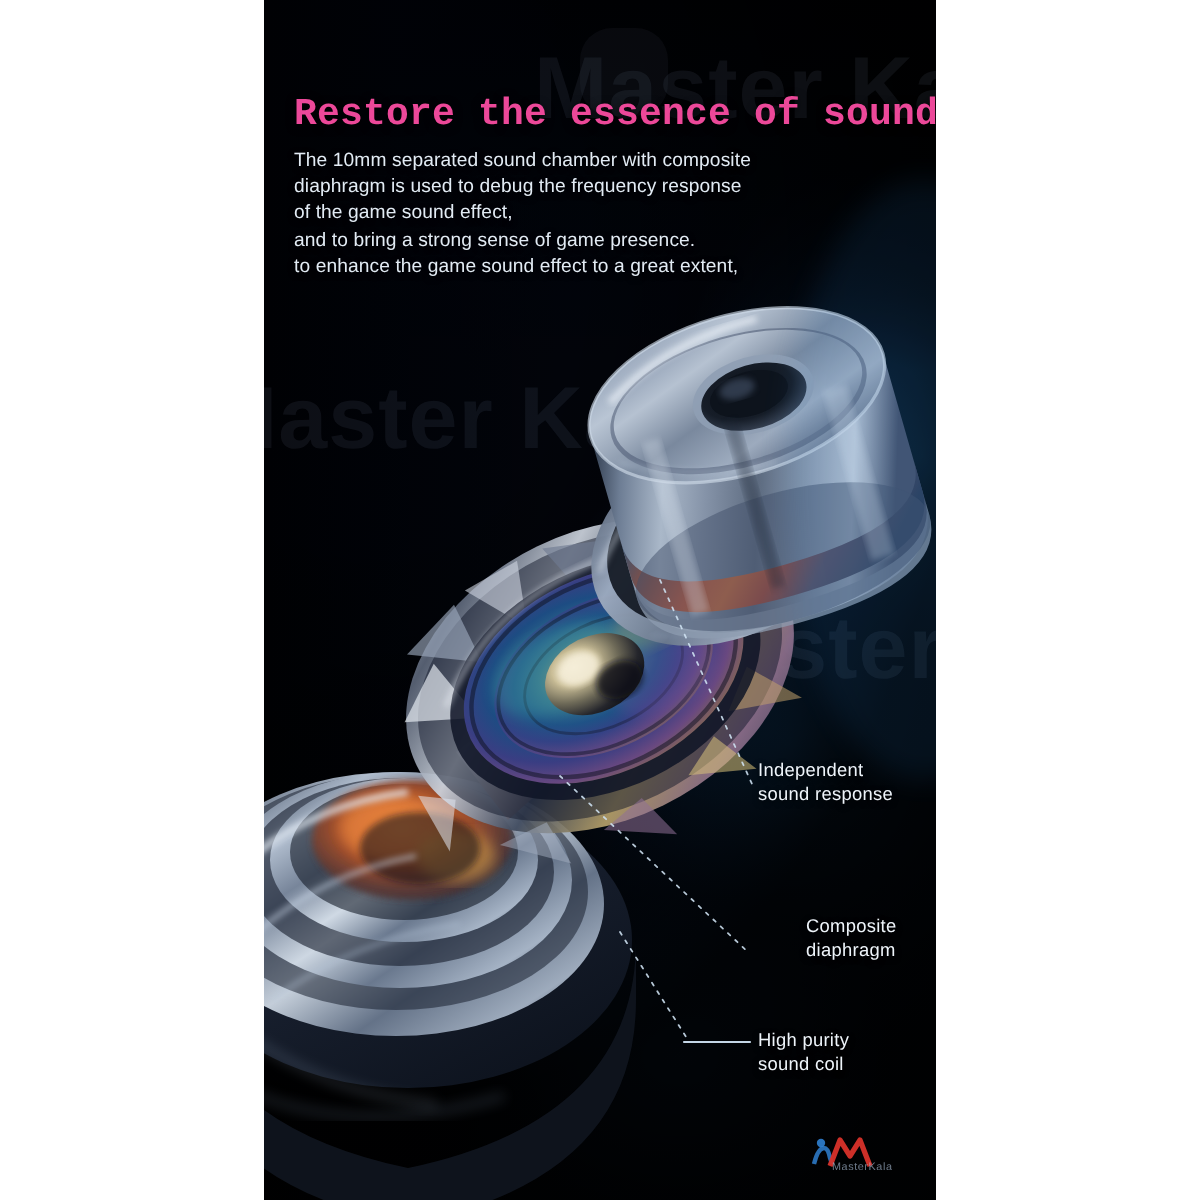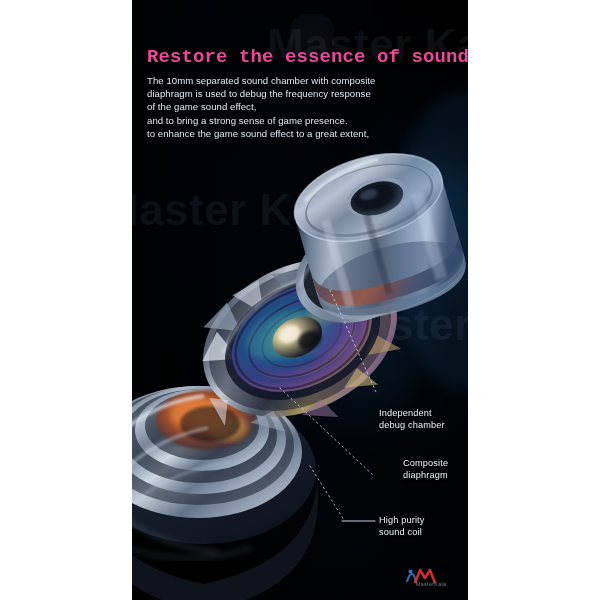--- a/index.html
+++ b/index.html
@@ -345,23 +345,23 @@
 
     <svg id="callouts" viewBox="0 0 336 600">
       <g stroke="#cfe2f2" fill="none" stroke-linecap="round">
         <line x1="198" y1="290" x2="244" y2="392" stroke-width="0.9" stroke-dasharray="1.6 3.4" opacity="0.88"></line>
         <line x1="148" y1="388" x2="242" y2="476" stroke-width="0.9" stroke-dasharray="1.6 3.4" opacity="0.88"></line>
         <line x1="178" y1="466" x2="212" y2="520" stroke-width="0.9" stroke-dasharray="1.6 3.4" opacity="0.88"></line>
         <line x1="210" y1="521" x2="243" y2="521" stroke-width="1.1" opacity="0.95"></line>
       </g>
     </svg>
 
-    <div class="clabel" style="left:247px;top:408px;">
+    <div class="clabel" style="left:247px;top:380px;">
       <div>Independent</div>
-      <div>debug chamber</div>
+      <div>sound response</div>
     </div>
     <div class="clabel" style="left:259px;top:458px;margin-left:12px;">
       <div>Composite</div>
       <div>diaphragm</div>
     </div>
     <div class="clabel" style="left:247px;top:515px;">
       <div>High purity</div>
       <div>sound coil</div>
     </div>
 

